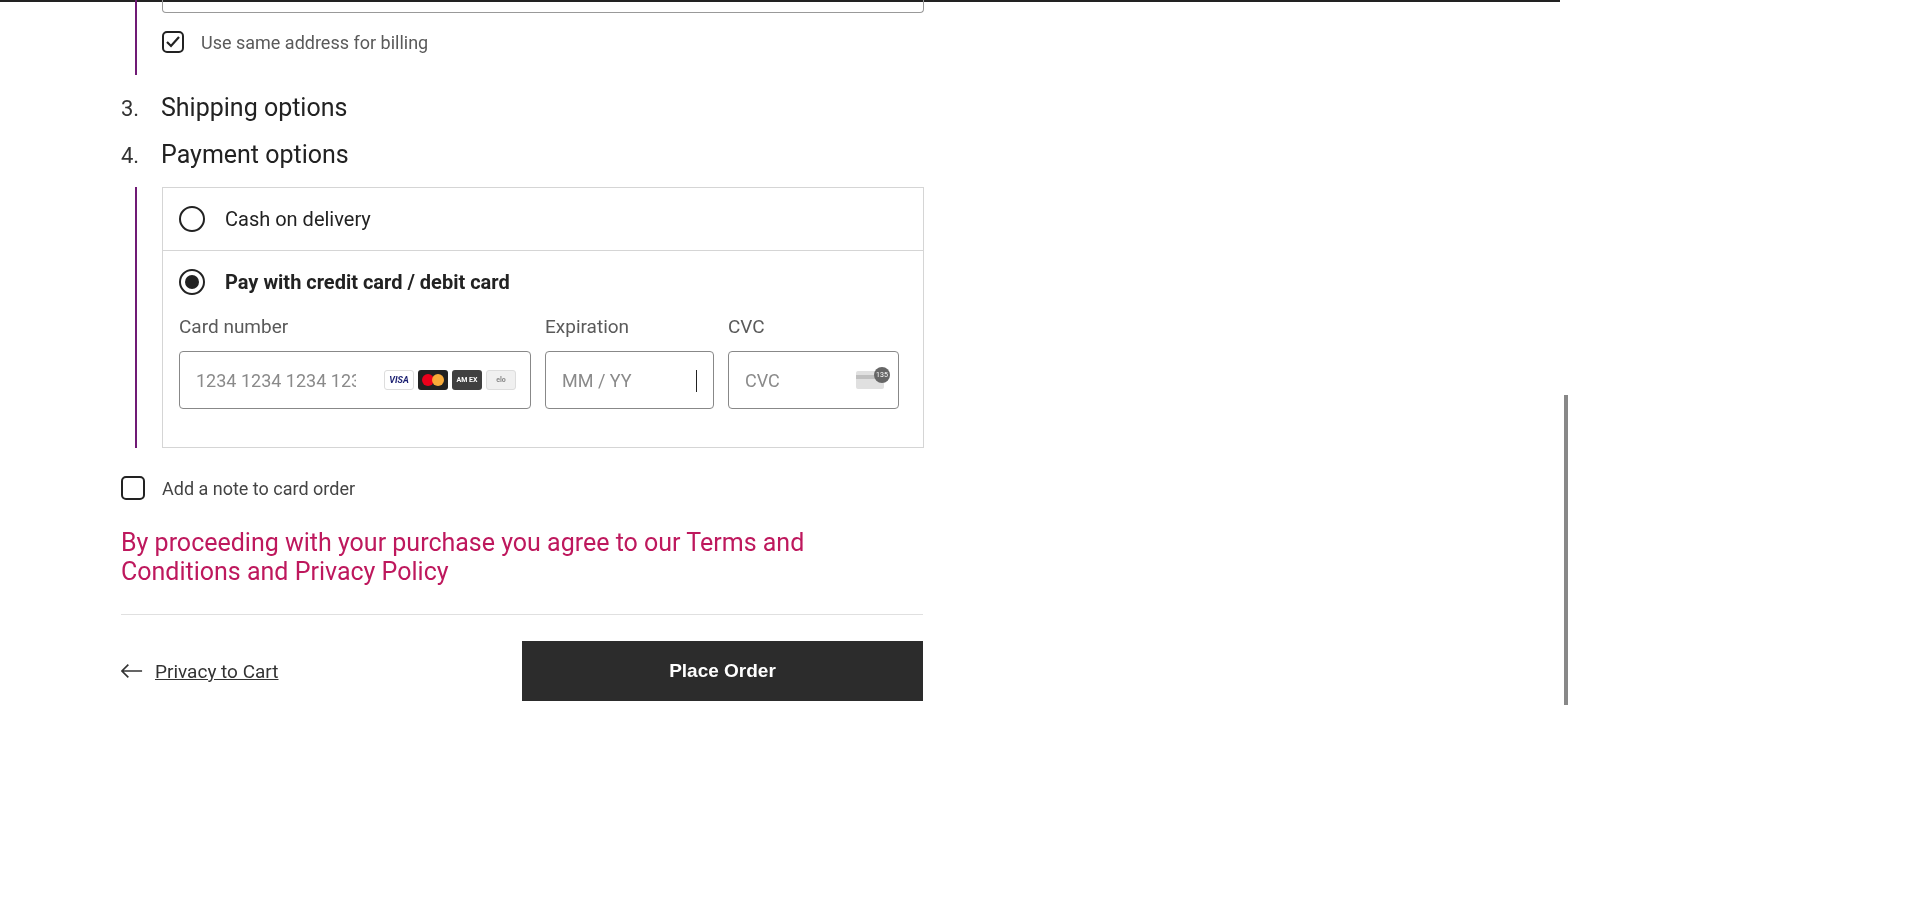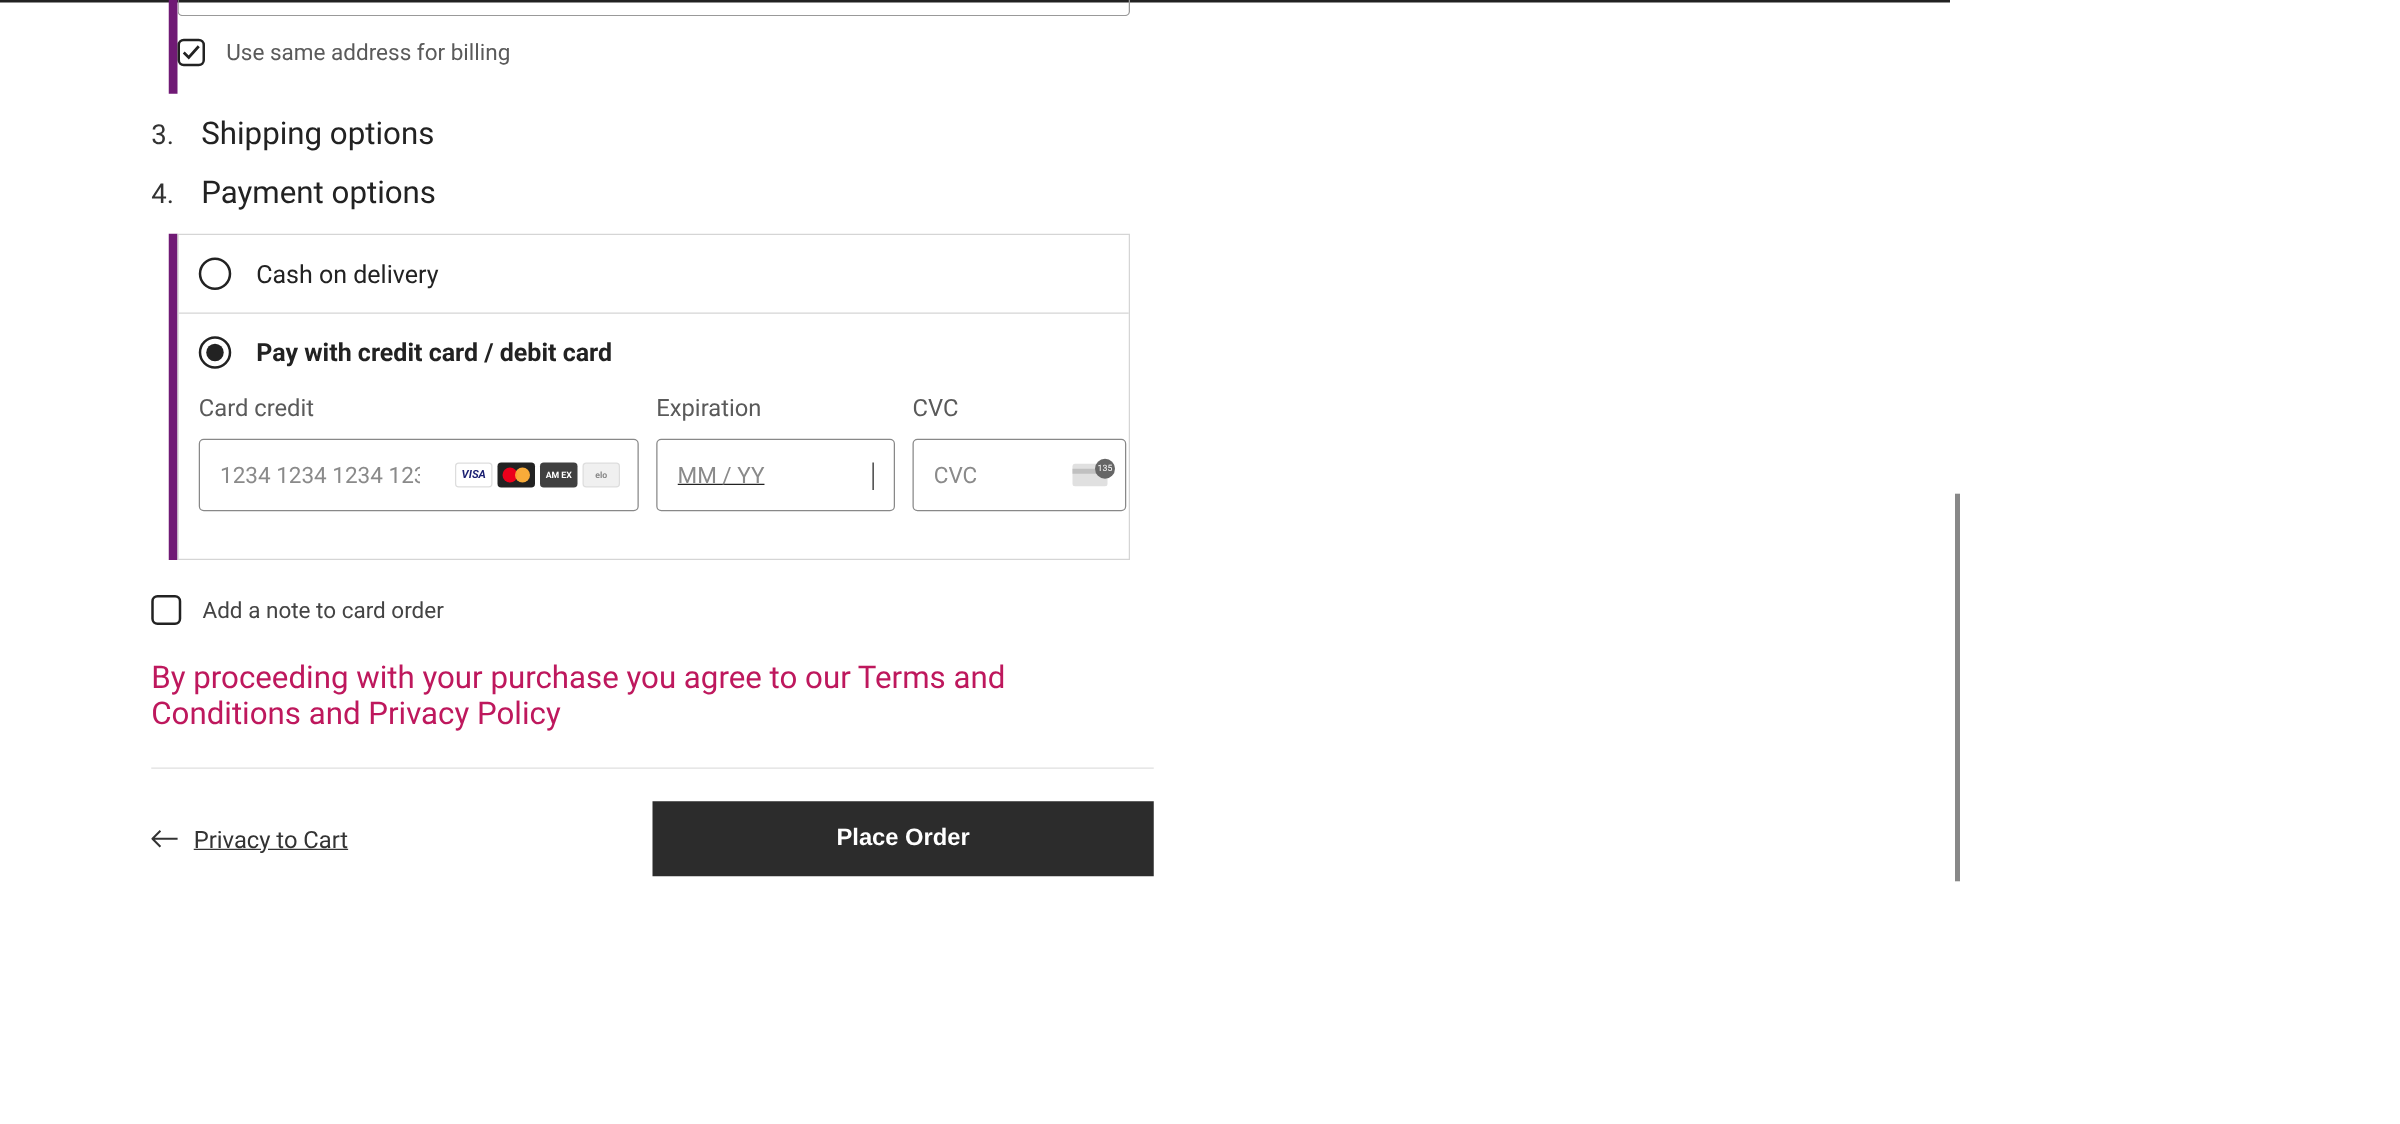--- a/index.html
+++ b/index.html
@@ -20,22 +20,23 @@
       height: 2px;
       background: #222;
     }
     .container {
       position: absolute;
       left: 121px;
       top: 0;
       width: 802px;
     }
     .section-body-border {
-      border-left: 7px solid #701a75;
+      border-left: 2px solid #701a75;
       margin-left: 14px;
+      padding-left: 25px;
     }
     .prev-input-box {
       height: 13px;
       border: 1px solid #999;
       border-top: none;
       border-radius: 0 0 4px 4px;
       margin-bottom: 18px;
       width: 762px;
     }
     .checkbox-row {
@@ -146,21 +147,21 @@
       border: none;
       outline: none;
       font-size: 18px;
       color: #333;
       background: transparent;
       width: 100%;
       font-family: inherit;
     }
     .input-box input::placeholder { color: #8a8a8a; }
     .card-number { width: 352px; }
-    .expiration { width: 191px; text-decoration: underline; }
+    .expiration { width: 169px; }
     .cvc { width: 171px; }
     .card-icons {
       display: flex;
       gap: 4px;
       position: absolute;
       right: 14px;
       justify-content: center;
     }
     .card-icon {
       width: 30px;
@@ -308,21 +309,21 @@
         <span class="payment-label">Cash on delivery</span>
       </div>
       <div class="payment-option-row">
         <div class="radio">
             <div class="radio-inner"></div>
           </div>
         <span class="payment-label bold">Pay with credit card / debit card</span>
       </div>
       <div class="card-fields">
         <div class="field-group">
-          <span class="field-label">Card credit</span>
+          <span class="field-label">Card number</span>
           <div class="input-box card-number">
             <input type="text" style="width: 160px;" placeholder="1234 1234 1234 1234">
             <div class="card-icons">
               <div class="card-icon visa-icon">VISA</div>
               <div class="card-icon mc-icon"></div>
               <div class="card-icon amex-icon">AM
 EX</div>
               <div class="card-icon other-icon">elo</div>
             </div>
           </div>

